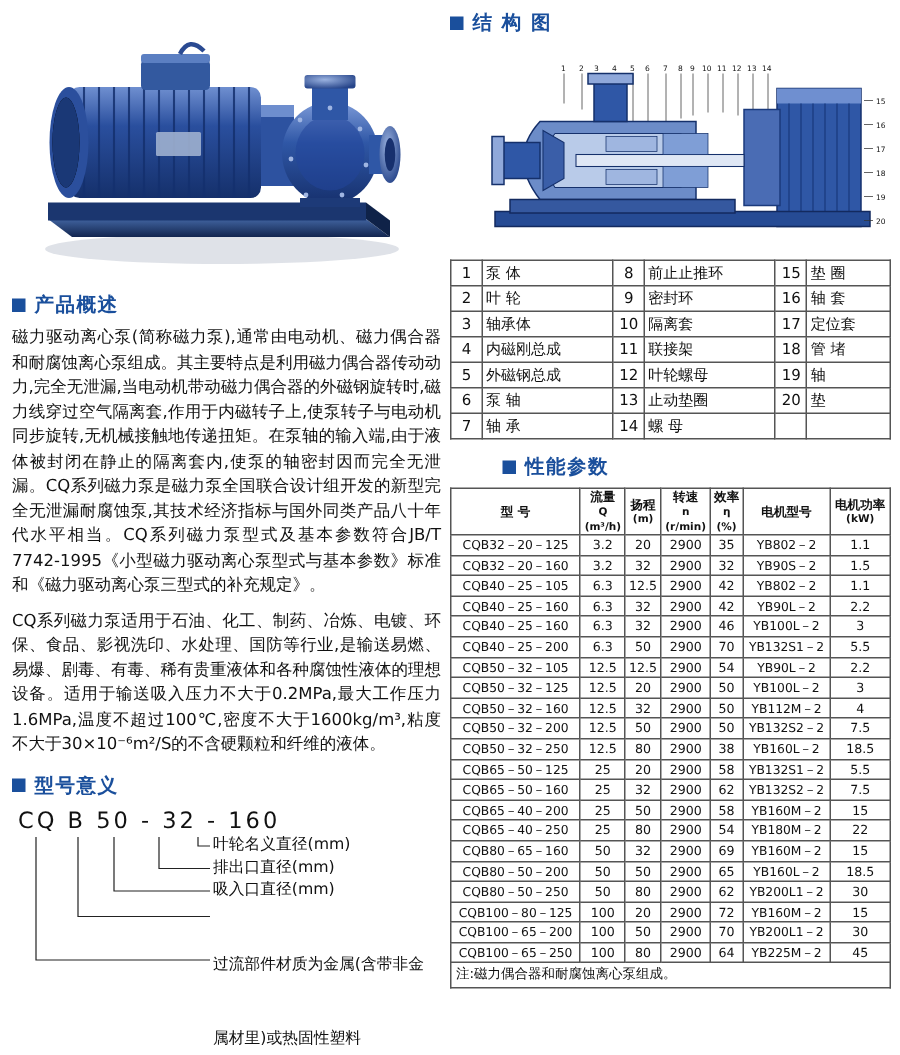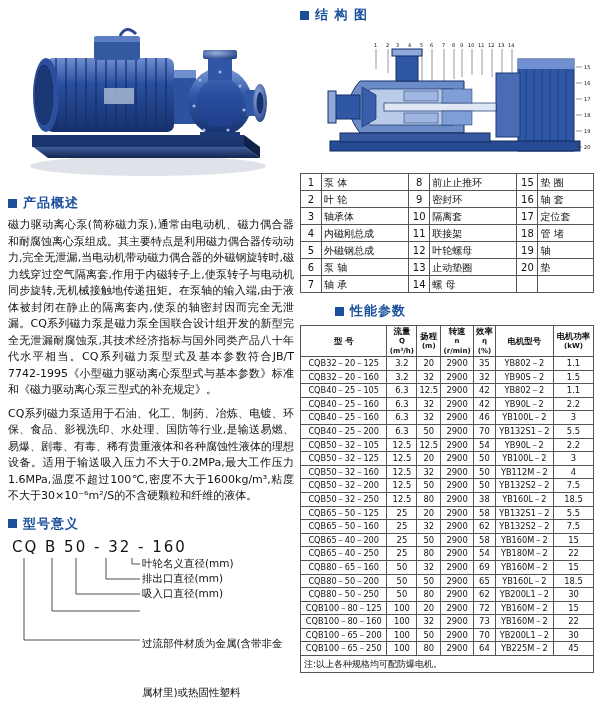--- a/index.html
+++ b/index.html
@@ -546,44 +546,35 @@
         <tr>
           <td class="model">CQB100－80－125</td>
           <td>100</td>
           <td>20</td>
           <td>2900</td>
           <td>72</td>
           <td class="motor">YB160M－2</td>
           <td>15</td>
         </tr>
         <tr>
-          <td class="model">CQB100－80－160</td>
-          <td>100</td>
-          <td>32</td>
-          <td>2900</td>
-          <td>73</td>
-          <td class="motor">YB160M－2</td>
-          <td>22</td>
-        </tr>
-        <tr>
           <td class="model">CQB100－65－200</td>
           <td>100</td>
           <td>50</td>
           <td>2900</td>
           <td>70</td>
           <td class="motor">YB200L1－2</td>
           <td>30</td>
         </tr>
         <tr>
           <td class="model">CQB100－65－250</td>
           <td>100</td>
           <td>80</td>
           <td>2900</td>
           <td>64</td>
           <td class="motor">YB225M－2</td>
           <td>45</td>
         </tr>
       </tbody>
     </table>
-    <div class="note">注:以上各种规格均可配防爆电机。</div>
+    <div class="note">注:磁力偶合器和耐腐蚀离心泵组成。</div>
   </div>
 
 </div>
 
 </body></html>

